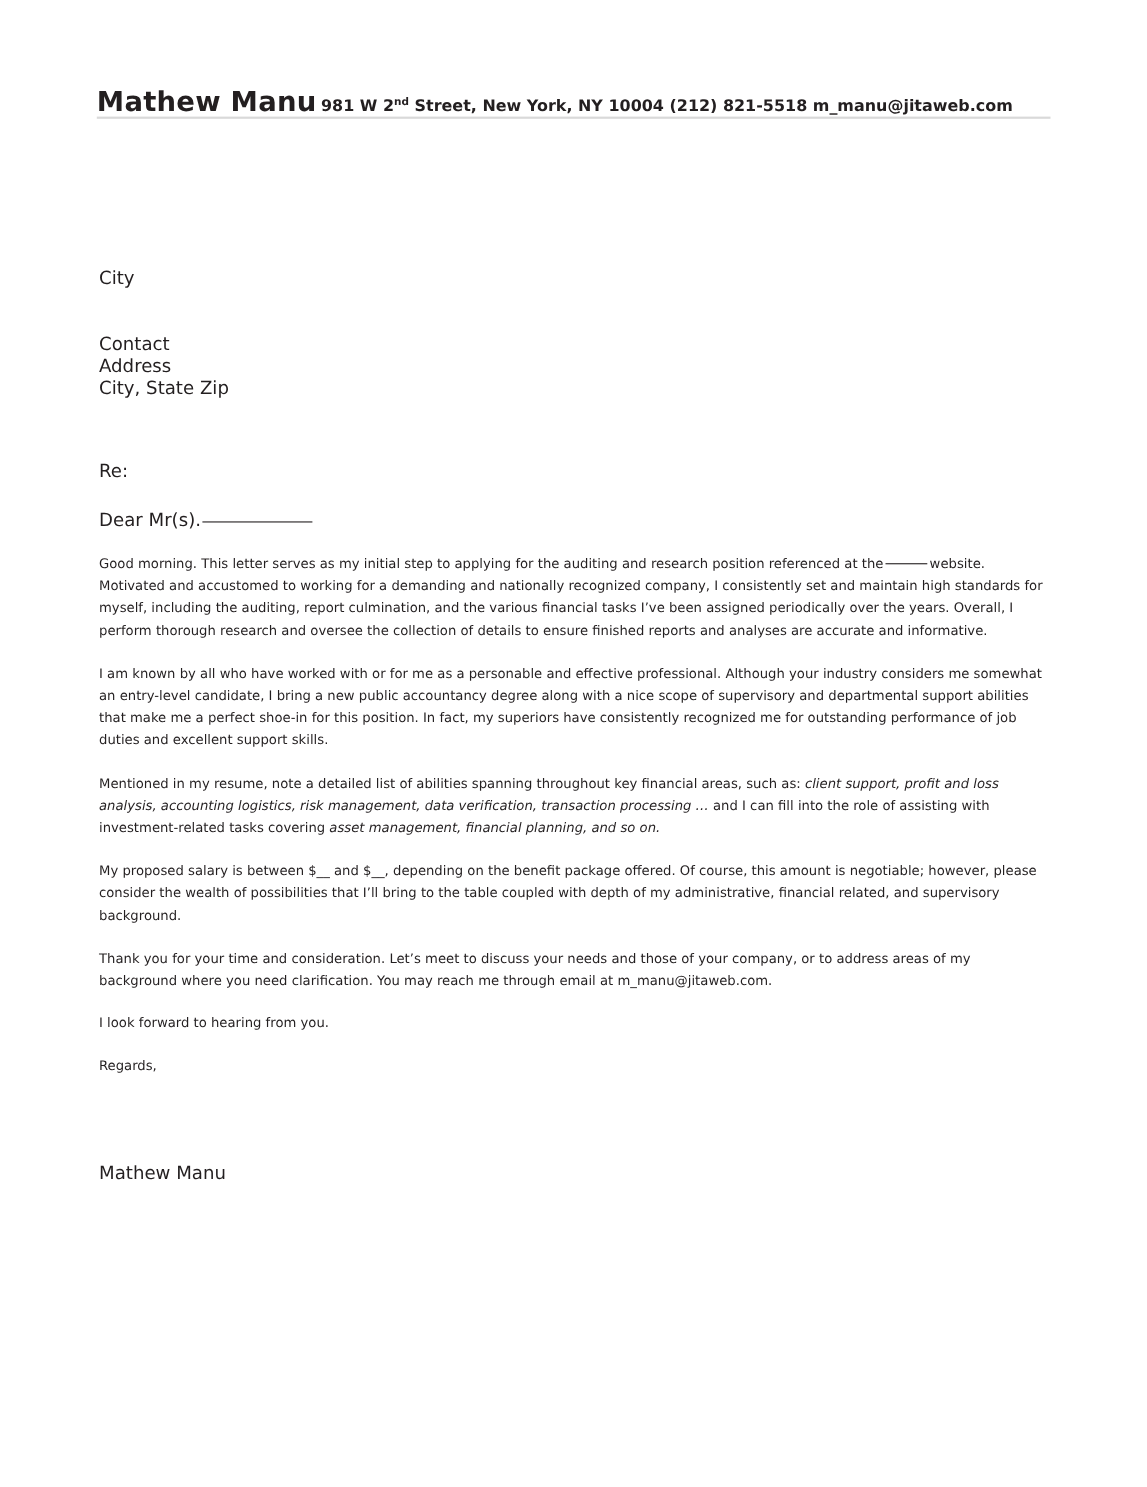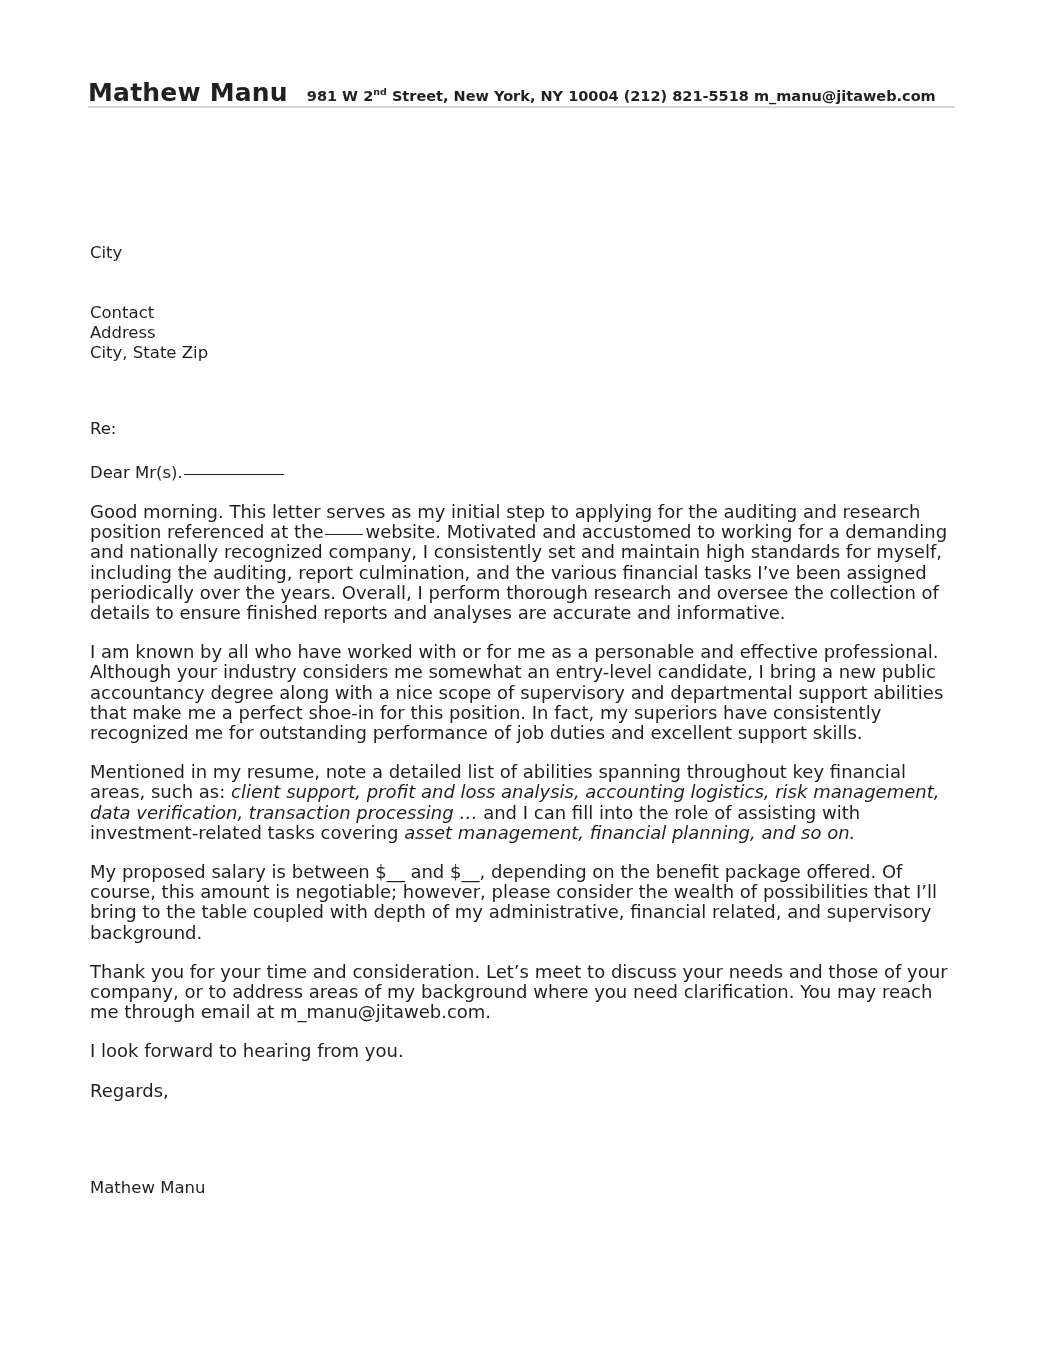--- a/index.html
+++ b/index.html
@@ -31,21 +31,21 @@
   .lh-name {
     font-size: 25px;
     font-weight: 600;
     letter-spacing: 0.2px;
     color: #231f20;
   }
   .lh-contact {
     font-size: 14.5px;
     font-weight: 600;
     color: #231f20;
-    margin-left: 19px;
+    margin-left: 4px;
   }
   .lh-sup {
     font-size: 9.5px;
     vertical-align: super;
     font-weight: 600;
   }
   .lh-rule {
     position: absolute;
     left: 88px;
     top: 106px;
@@ -96,21 +96,21 @@
   .blank-rule-sm {
     display: inline-block;
     width: 38px;
     border-bottom: 1.6px solid #231f20;
     vertical-align: 3px;
     margin: 0 2px;
   }
 
   p.para {
     margin: 0 0 19px 0;
-    font-size: 18px;
+    font-size: 12px;
     line-height: 20.2px;
     color: #231f20;
     text-align: left;
   }
   p.para em { font-style: italic; }
 
   .sign-name {
     font-size: 16.5px;
     line-height: 20px;
   }

